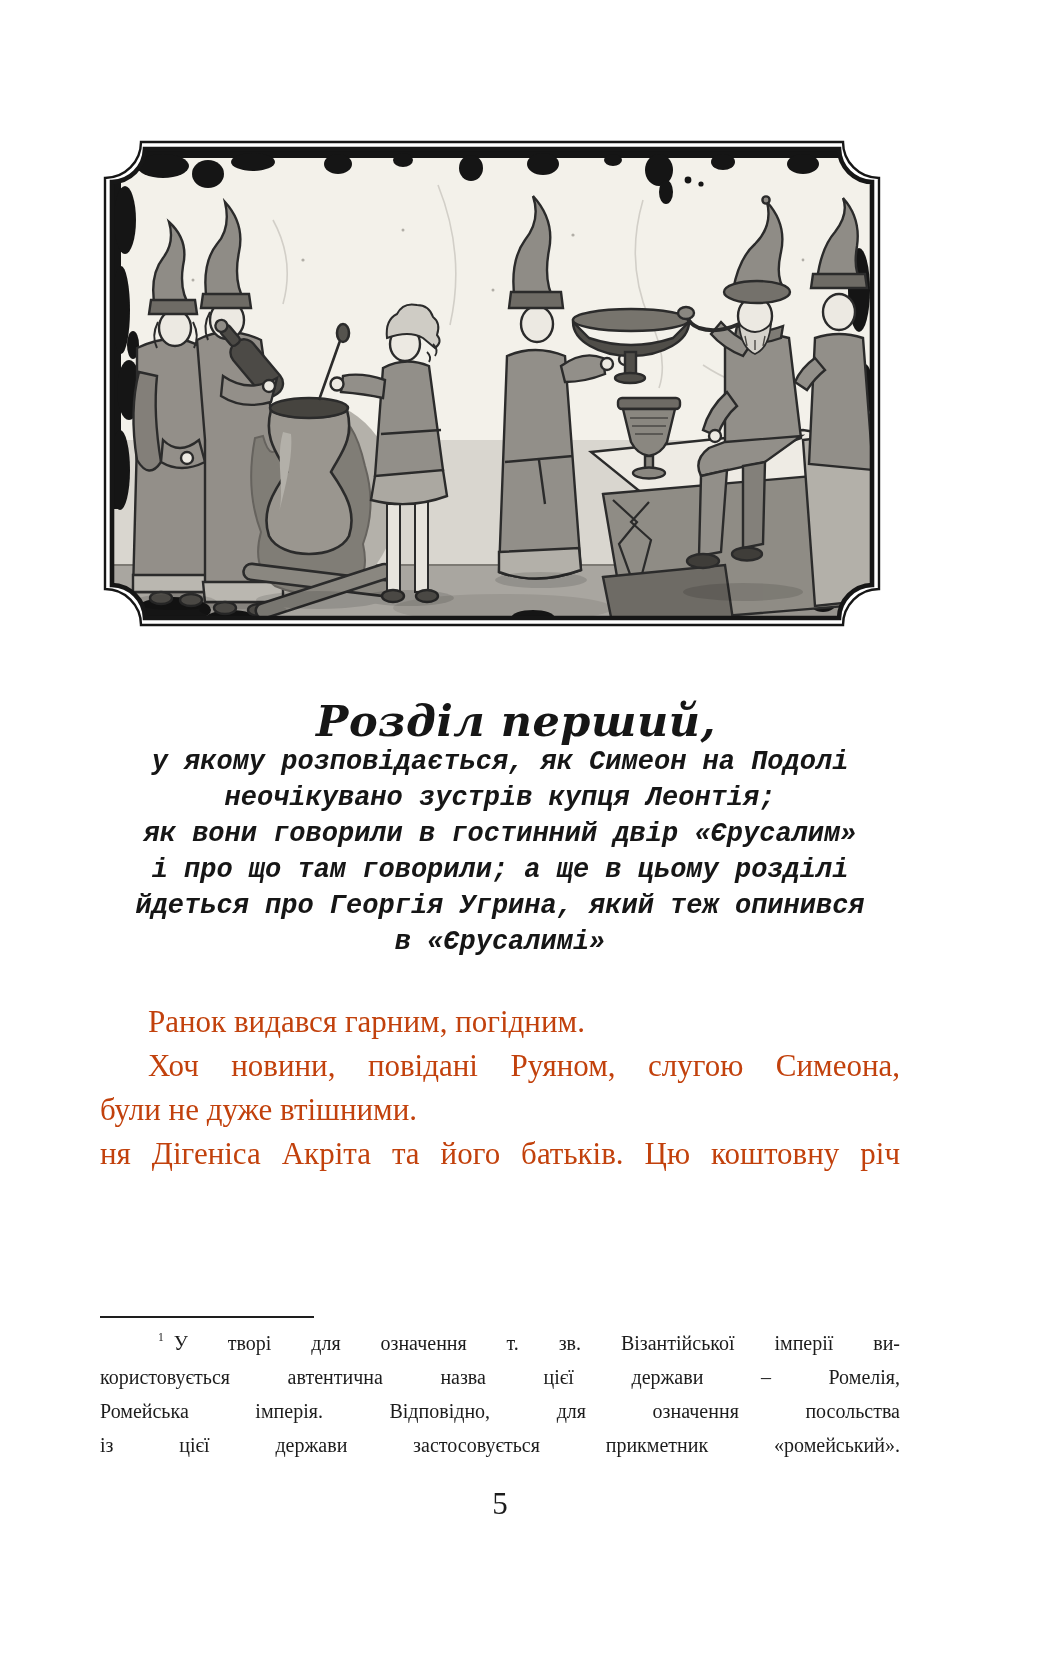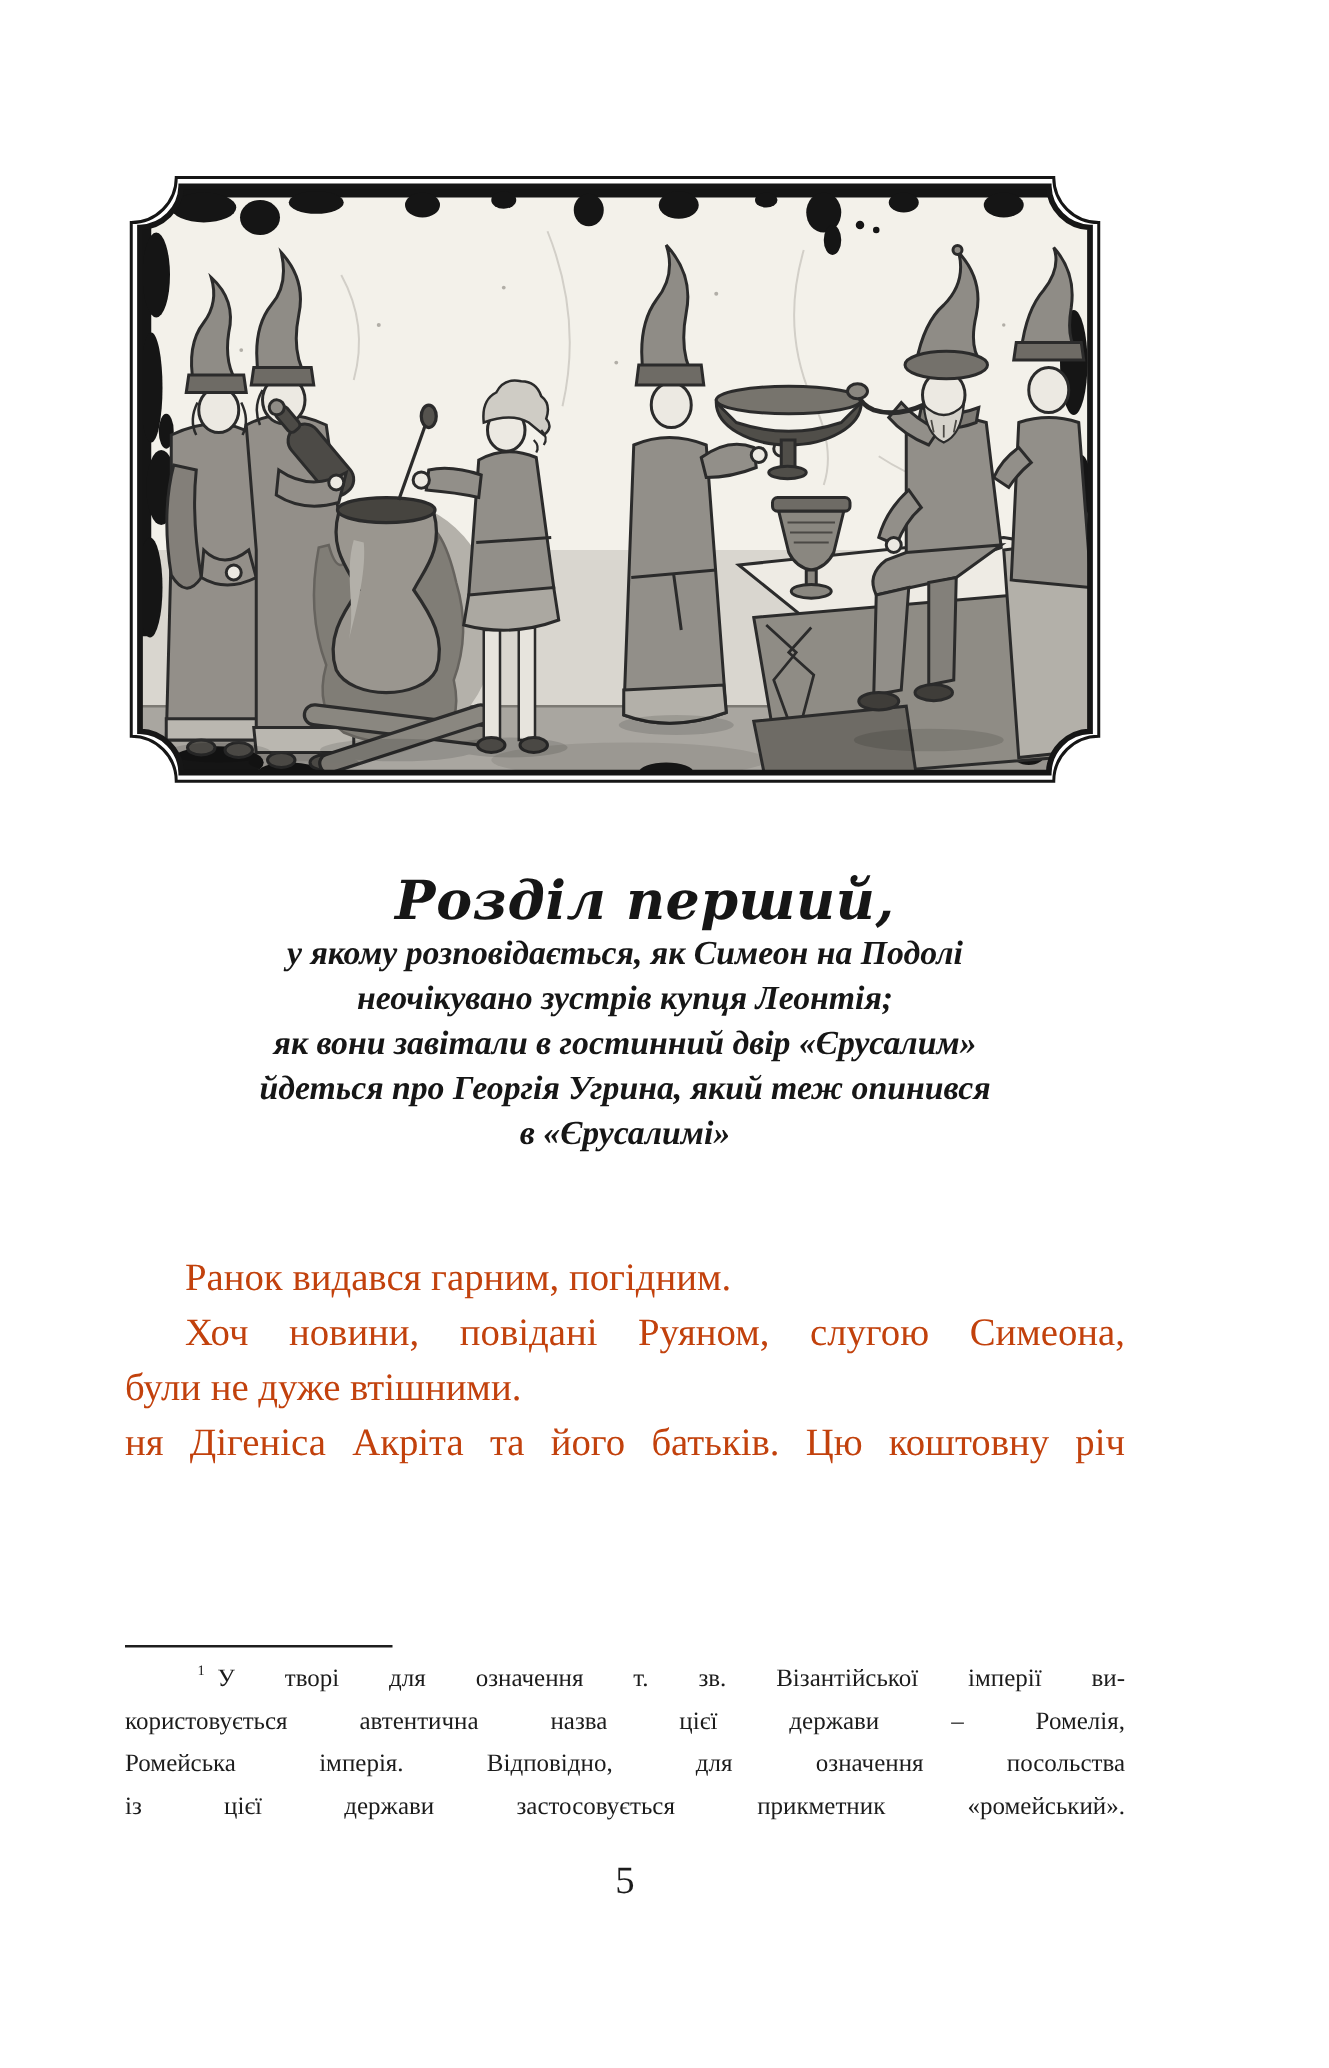--- a/index.html
+++ b/index.html
@@ -30,21 +30,21 @@
     font-size: 43px;
     line-height: 54px;
     color: #161616;
     letter-spacing: 0.5px;
   }
 
   .chapter-subtitle {
     position: absolute;
     left: 70px; top: 744px; width: 860px;
     text-align: center;
-    font-family: Liberation Serif, serif;
+    font-family: Liberation Mono, monospace;
     font-style: italic;
     font-weight: 700;
     font-size: 27px;
     line-height: 36px;
     color: #161616;
   }
 
   .body-text {
     position: absolute;
     left: 100px; top: 1000px; width: 800px;
@@ -308,21 +308,22 @@
 
     <path d="M 38,2 H 740 A 36 36 0 0 0 776,38 V 449 A 36 36 0 0 0 740,485 H 38 A 36 36 0 0 0 2,449 V 38 A 36 36 0 0 0 38,2 Z" fill="none" stroke="#161616" stroke-width="2.4"></path>
     <path d="M 42,9 H 736 A 34 34 0 0 0 769,42 V 445 A 34 34 0 0 0 736,478 H 42 A 34 34 0 0 0 9,445 V 42 A 34 34 0 0 0 42,9 Z" fill="none" stroke="#161616" stroke-width="4.6"></path>
   </svg>
 
   <h1 class="chapter-title">Розділ перший,</h1>
 
   <div class="chapter-subtitle">
     <div class="line">у якому розповідається, як Симеон на Подолі</div>
     <div class="line">неочікувано зустрів купця Леонтія;</div>
-    <div class="line">як вони завітали в гостинний двір «Єрусалим»</div>
+    <div class="line">як вони говорили в гостинний двір «Єрусалим»</div>
+    <div class="line">і про що там говорили; а ще в цьому розділі</div>
     <div class="line">йдеться про Георгія Угрина, який теж опинився</div>
     <div class="line">в «Єрусалимі»</div>
   </div>
 
   <div class="body-text">
     <div class="line indent">Ранок видався гарним, погідним.</div>
 
     <div class="line j indent">Хоч новини, повідані Руяном, слугою Симеона,</div>
     <div class="line">були не дуже втішними.</div>
 

